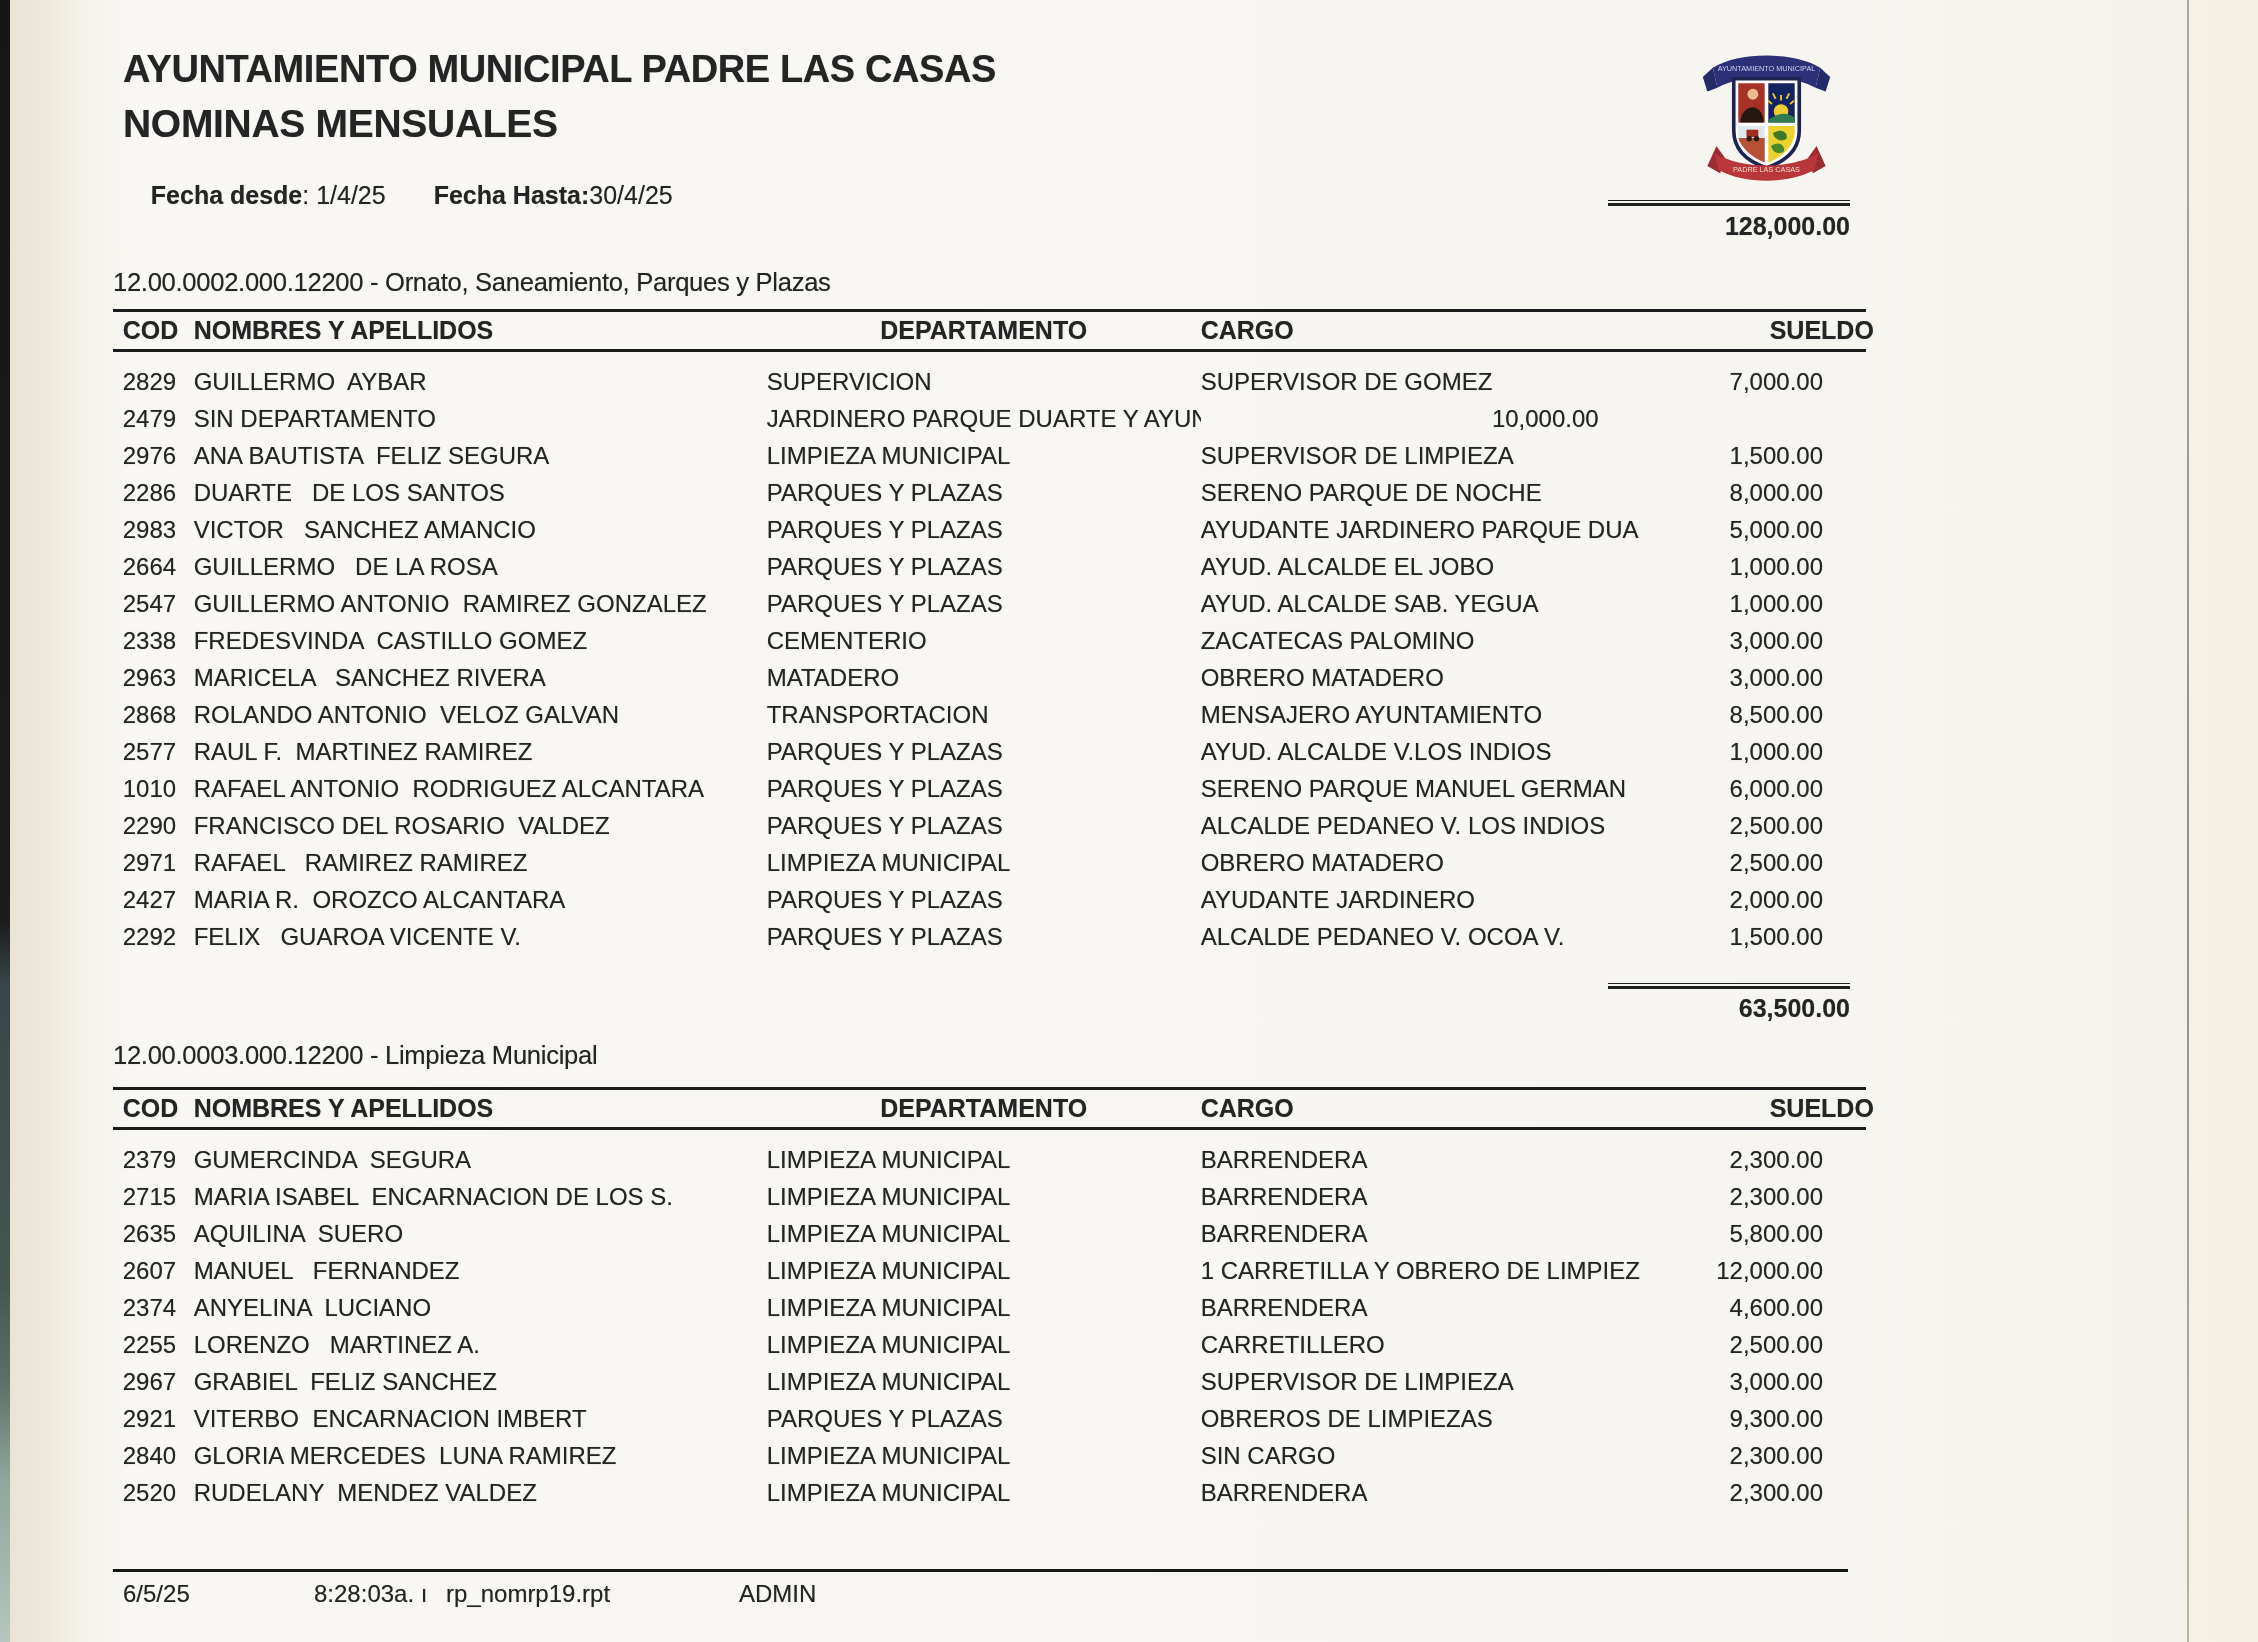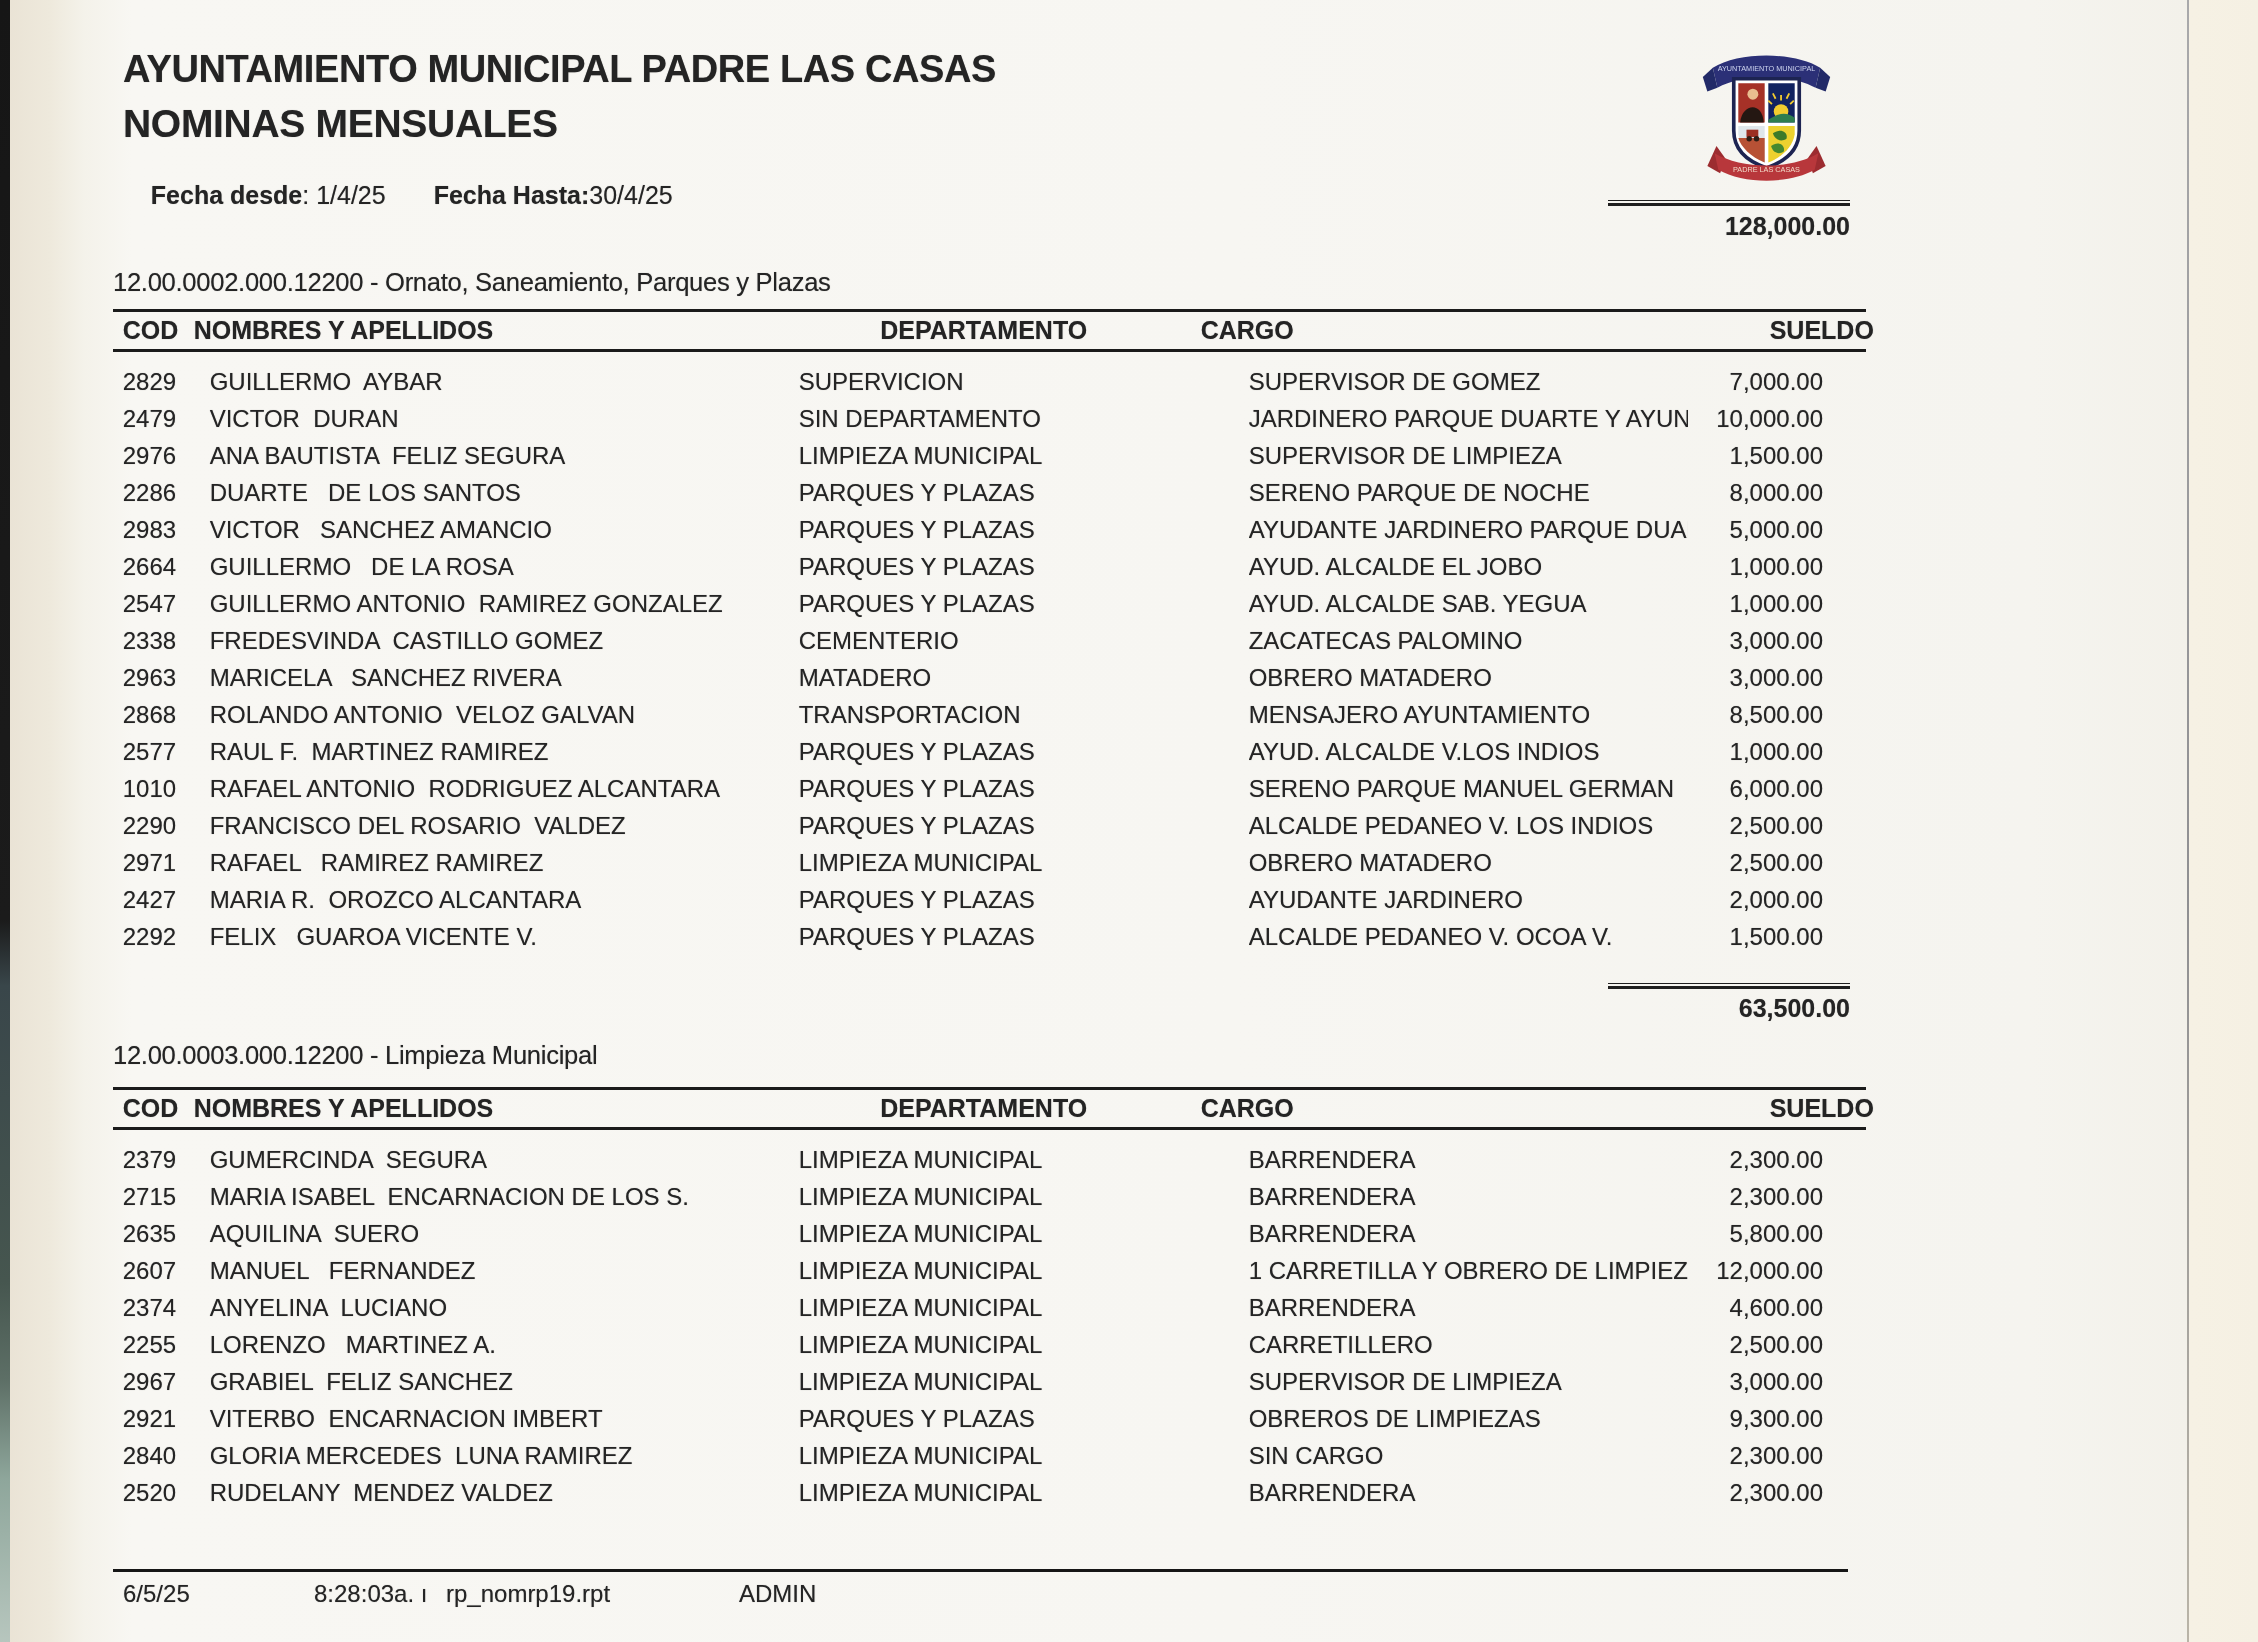--- a/index.html
+++ b/index.html
@@ -46,21 +46,20 @@
     padding-left:9.7px;height:37px;align-items:center;
     font-size:25px;font-weight:bold;
   }
   .hc-dept{text-align:center;}
   .hc-sueldo{text-align:right;padding-right:26.5px;}
   .rows{margin-top:11.5px;}
   .trow{
     display:grid;grid-template-columns:71px 573px 434px 441px 1fr;
     padding-left:9.7px;height:37px;align-items:center;
     font-size:24px;
-    gap:16px;
   }
   .cell{white-space:pre;text-shadow:0 0 0.9px rgba(45,45,45,.45);}
   .c-cargo{overflow:hidden;max-width:439px;}
   .c-sueldo{text-align:right;padding-right:43px;}
   .footer-rule{border-top:3.5px solid #161616;height:0;}
   .footer-item{font-size:24px;}
   .crest{position:absolute;}
 </style>
 </head>
 <body>
@@ -134,21 +133,20 @@
     <div class="rows">
         <div class="trow">
           <div class="cell c-cod">2829</div>
           <div class="cell c-name">GUILLERMO  AYBAR</div>
           <div class="cell c-dept">SUPERVICION</div>
           <div class="cell c-cargo">SUPERVISOR DE GOMEZ</div>
           <div class="cell c-sueldo">7,000.00</div>
         </div>
         <div class="trow">
           <div class="cell c-cod">2479</div>
-          <div class="cell c-name">VICTOR  DURAN</div>
           <div class="cell c-dept">SIN DEPARTAMENTO</div>
           <div class="cell c-cargo">JARDINERO PARQUE DUARTE Y AYUNTAM</div>
           <div class="cell c-sueldo">10,000.00</div>
         </div>
         <div class="trow">
           <div class="cell c-cod">2976</div>
           <div class="cell c-name">ANA BAUTISTA  FELIZ SEGURA</div>
           <div class="cell c-dept">LIMPIEZA MUNICIPAL</div>
           <div class="cell c-cargo">SUPERVISOR DE LIMPIEZA</div>
           <div class="cell c-sueldo">1,500.00</div>

